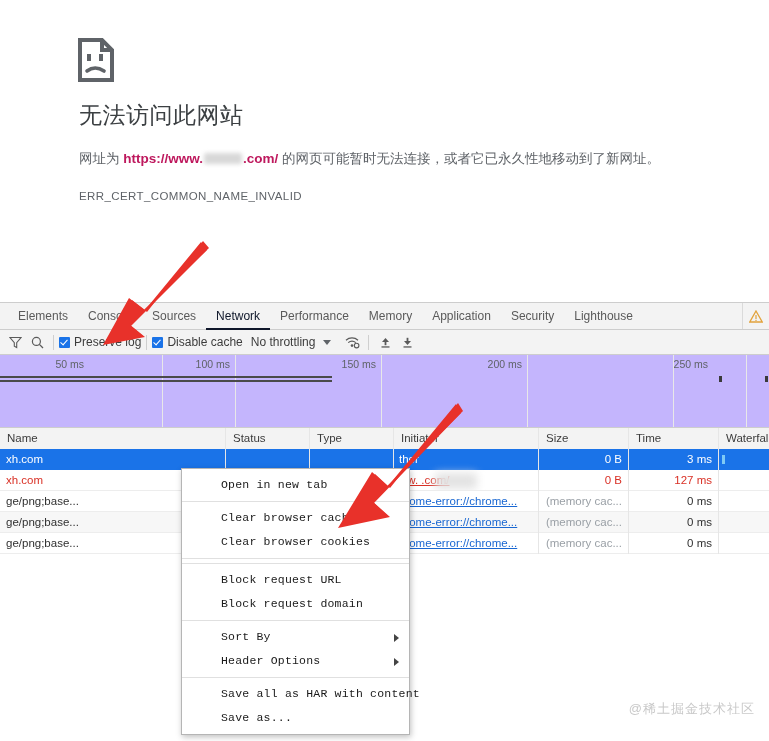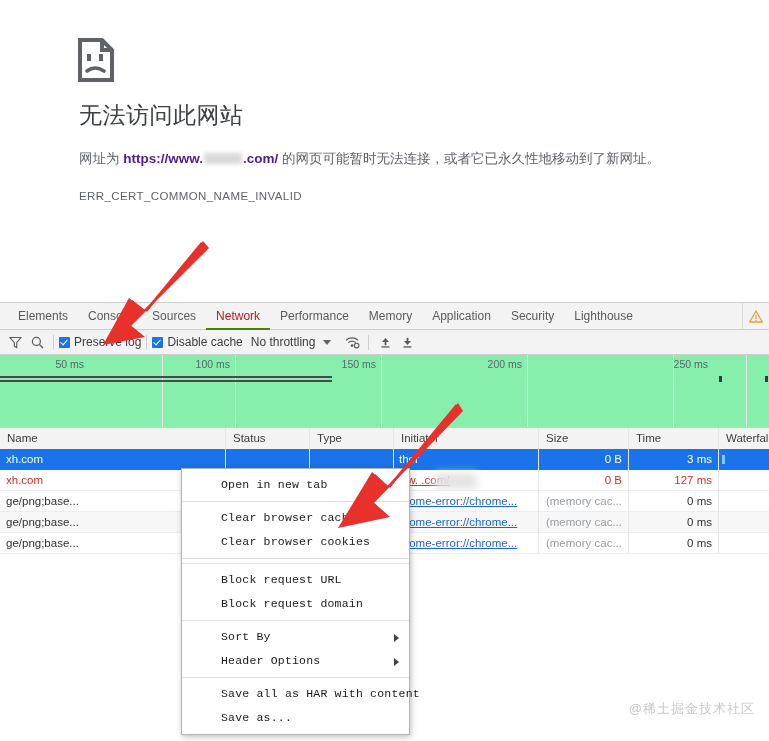--- a/index.html
+++ b/index.html
@@ -43,21 +43,21 @@
   }
   #error-body {
     position: absolute;
     left: 79px;
     top: 150px;
     font-size: 13.5px;
     color: #5f6368;
     white-space: nowrap;
     line-height: 18px;
   }
-  #error-body b { color: #4c1d95; font-weight: bold; }
+  #error-body b { color: #be185d; font-weight: bold; }
   .redact {
     display: inline-block;
     width: 38px;
     height: 11px;
     background: #d8d8d8;
     border-radius: 2px;
     vertical-align: -1px;
     filter: blur(2px);
     margin: 0 1px;
   }
@@ -97,22 +97,22 @@
   .dt-tab {
     padding: 0 10px;
     height: 26px;
     line-height: 26px;
     font-size: 12px;
     color: #5a5a5a;
     white-space: nowrap;
     cursor: default;
   }
   .dt-tab.active {
-    color: #b91c1c;
-    border-bottom: 2px solid #4d7c0f;
+    color: #0f172a;
+    border-bottom: 2px solid #0f172a;
     box-sizing: border-box;
     height: 27px;
     line-height: 26px;
   }
   #tabbar-spacer { flex: 1; }
   #warning-icon-box {
     width: 26px;
     height: 26px;
     border-left: 1px solid #dadada;
     display: flex;
@@ -175,21 +175,21 @@
     width: 0; height: 0;
     border-left: 4px solid transparent;
     border-right: 4px solid transparent;
     border-top: 5px solid #5f6368;
   }
 
   
   #overview {
     position: relative;
     height: 72px;
-    background: #86efac;
+    background: #c4b5fd;
     border-bottom: 1px solid #cdcdcd;
     overflow: hidden;
   }
   .ruler-tick {
     position: absolute;
     top: 0;
     width: 1px;
     height: 72px;
     background: #e8e8e8;
   }

